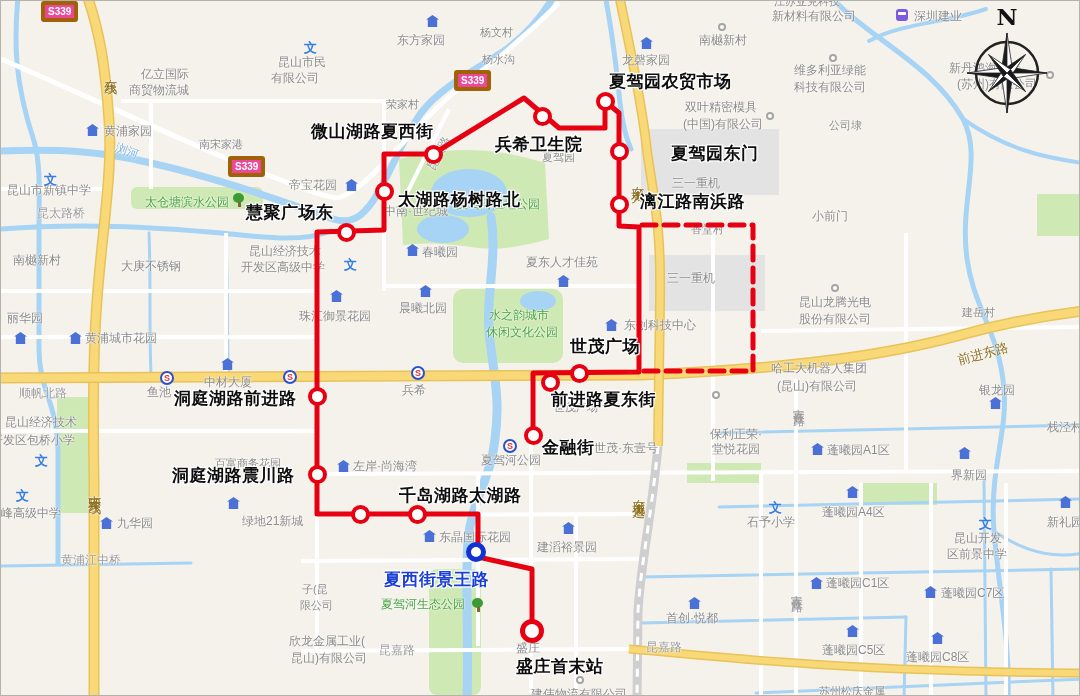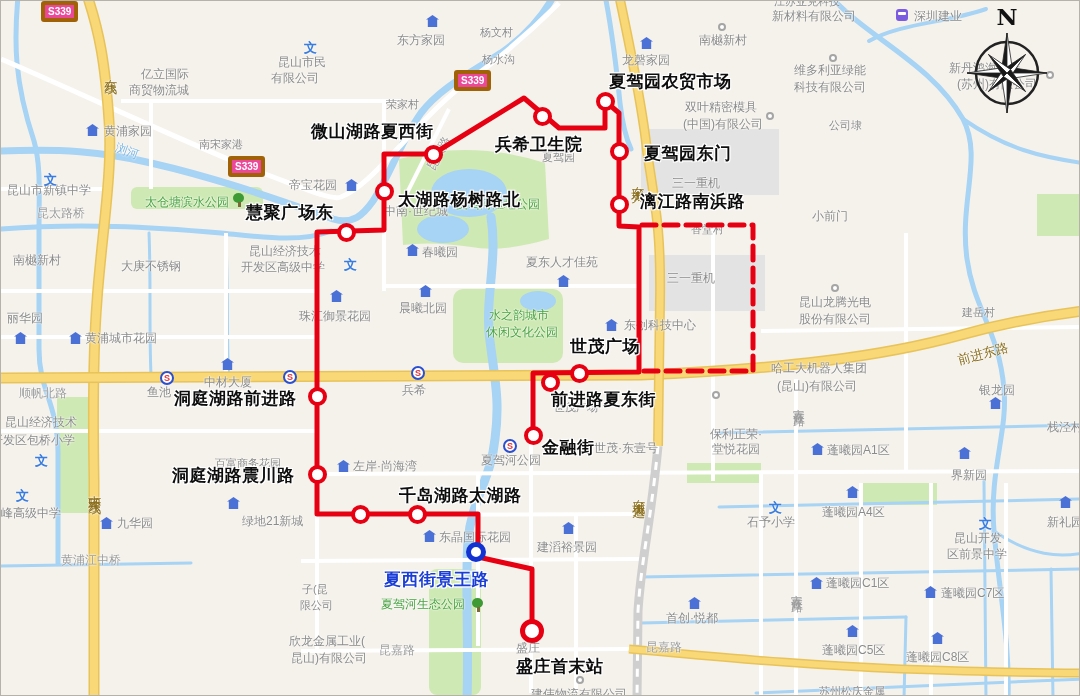--- a/index.html
+++ b/index.html
@@ -315,21 +315,21 @@
   </svg>
 
   <div id="stations">
       <div class="st" style="height: 19px; width: 19px; left: 594.5px; top: 90.5px;"></div>
       <div class="bb" style="left: 608px; top: 69px;">夏驾园农贸市场</div>
       <div class="st" style="height: 19px; width: 19px; left: 531.5px; top: 105.5px;"></div>
       <div class="bb" style="left: 494px; top: 132px;">兵希卫生院</div>
       <div class="st" style="height: 19px; width: 19px; left: 422.5px; top: 143.5px;"></div>
       <div class="bb" style="left: 310px; top: 119px;">微山湖路夏西街</div>
       <div class="st" style="height: 19px; width: 19px; left: 608.5px; top: 140.5px;"></div>
-      <div class="bb" style="left: 643px; top: 141px;">夏驾园东门</div>
+      <div class="bb" style="left: 643px; top: 141px; padding-left: 27px;">夏驾园东门</div>
       <div class="st" style="height: 19px; width: 19px; left: 608.5px; top: 193.5px;"></div>
       <div class="bb" style="left: 639px; top: 189px;">漓江路南浜路</div>
       <div class="st" style="height: 19px; width: 19px; left: 373.5px; top: 180.5px;"></div>
       <div class="bb" style="left: 397px; top: 187px;">太湖路杨树路北</div>
       <div class="st" style="height: 19px; width: 19px; left: 335.5px; top: 221.5px;"></div>
       <div class="bb" style="left: 245px; top: 200px;">慧聚广场东</div>
       <div class="st" style="height: 19px; width: 19px; left: 568.5px; top: 362.5px;"></div>
       <div class="bb" style="left: 569px; top: 334px;">世茂广场</div>
       <div class="st" style="height: 19px; width: 19px; left: 539.5px; top: 371.5px;"></div>
       <div class="bb" style="left: 550px; top: 387px;">前进路夏东街</div>

